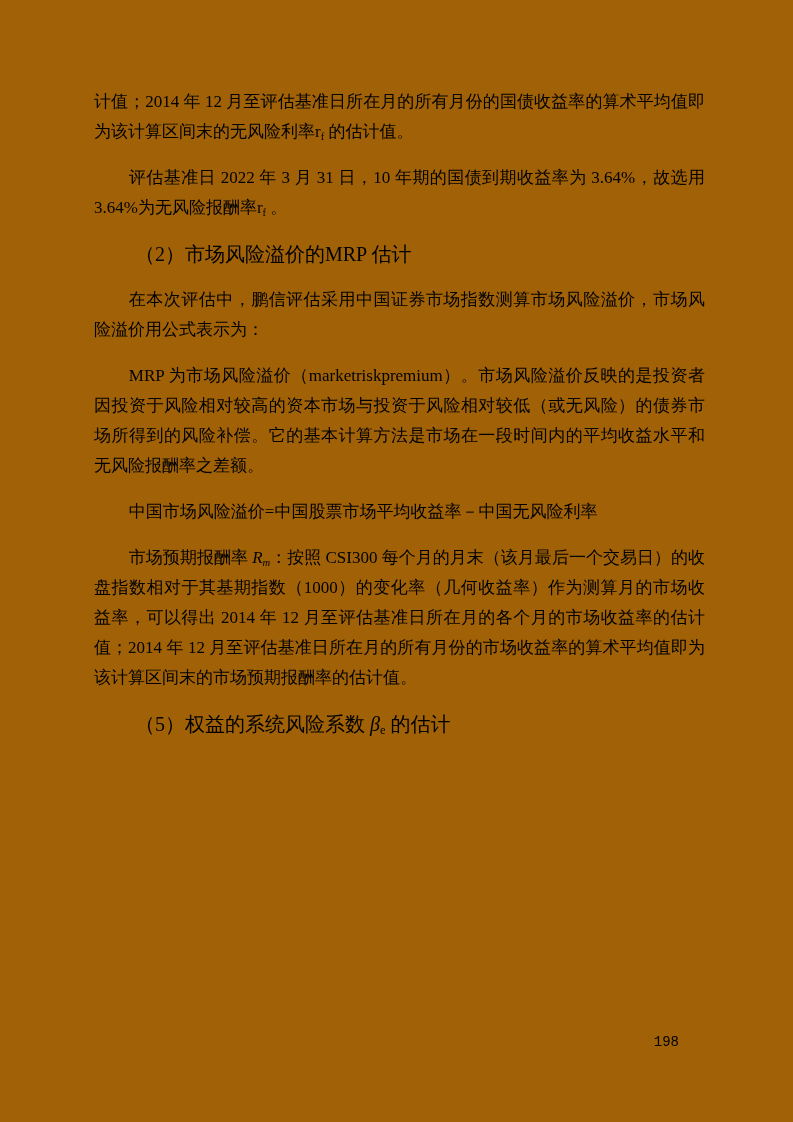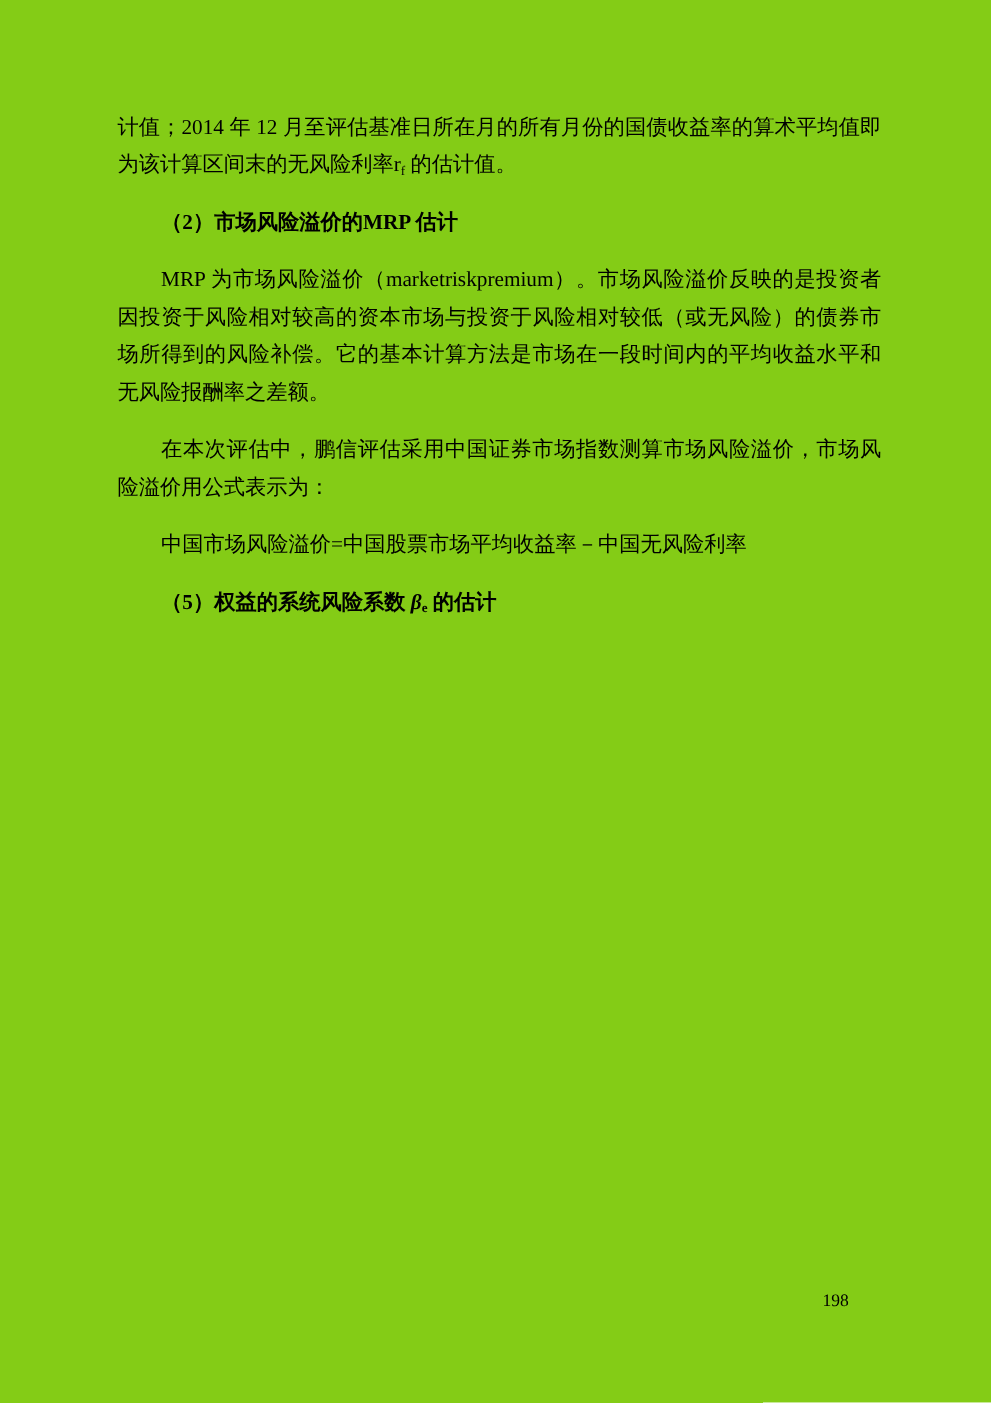--- a/index.html
+++ b/index.html
@@ -4,21 +4,21 @@
 <style>
   html, body {
     margin: 0;
     padding: 0;
     background: #ffffff;
   }
   .page {
     position: relative;
     width: 793px;
     height: 1122px;
-    background: #84cc16;
+    background: #a16207;
     color: #000000;
     font-family: "Liberation Serif", "DejaVu Serif", serif;
     overflow: hidden;
     box-sizing: border-box;
   }
   .content {
     position: absolute;
     left: 94px;
     top: 87px;
     width: 611px;
@@ -28,25 +28,25 @@
     line-height: 30px;
     margin: 0 0 16px 0;
     text-align: justify;
     text-indent: 2.05em;
     word-break: break-all;
   }
   .para.continued {
     text-indent: 0;
   }
   .heading {
-    font-size: 17px;
+    font-size: 20px;
     line-height: 30px;
     margin: 0 0 16px 0;
     text-indent: 2.05em;
-    font-weight: bold;
+    font-weight: normal;
   }
   .formula-line {
     font-size: 17px;
     line-height: 30px;
     margin: 0 0 16px 0;
     text-indent: 2.05em;
   }
   sub {
     font-size: 0.62em;
     line-height: 0;
@@ -54,39 +54,42 @@
   }
   .var-italic {
     font-style: italic;
   }
   .page-number {
     position: absolute;
     top: 1033px;
     right: 114px;
     font-size: 14px;
     line-height: 18px;
+    font-family: Liberation Mono, monospace;
   }
 </style>
 </head>
 <body>
 
 <div class="page">
   <div class="content">
 
     <p class="para continued"><span>计值；2014 年 12 月至评估基准日所在月的所有月份的国债收益率的算术平均值即为该计算区间末的无风险利率r</span><sub>f</sub><span> 的估计值。</span></p>
 
+    <p class="para"><span>评估基准日 2022 年 3 月 31 日，10 年期的国债到期收益率为 3.64%，故选用 3.64%为无风险报酬率r</span><sub>f</sub><span> 。</span></p>
 
     <p class="heading">（2）市场风险溢价的MRP 估计</p>
 
+    <p class="para">在本次评估中，鹏信评估采用中国证券市场指数测算市场风险溢价，市场风险溢价用公式表示为：</p>
+
     <p class="para">MRP 为市场风险溢价（marketriskpremium）。市场风险溢价反映的是投资者因投资于风险相对较高的资本市场与投资于风险相对较低（或无风险）的债券市场所得到的风险补偿。它的基本计算方法是市场在一段时间内的平均收益水平和无风险报酬率之差额。</p>
-
-    <p class="para">在本次评估中，鹏信评估采用中国证券市场指数测算市场风险溢价，市场风险溢价用公式表示为：</p>
 
     <p class="formula-line">中国市场风险溢价=中国股票市场平均收益率－中国无风险利率</p>
 
+    <p class="para"><span>市场预期报酬率 </span><span class="var-italic">R</span><sub class="var-italic">m</sub><span>：按照 CSI300 每个月的月末（该月最后一个交易日）的收盘指数相对于其基期指数（1000）的变化率（几何收益率）作为测算月的市场收益率，可以得出 2014 年 12 月至评估基准日所在月的各个月的市场收益率的估计值；2014 年 12 月至评估基准日所在月的所有月份的市场收益率的算术平均值即为该计算区间末的市场预期报酬率的估计值。</span></p>
 
 
     <p class="heading"><span>（5）权益的系统风险系数 </span><span class="var-italic">β</span><sub>e</sub><span> 的估计</span></p>
 
 
   </div>
 
   <div class="page-number">198</div>
 </div>
 

